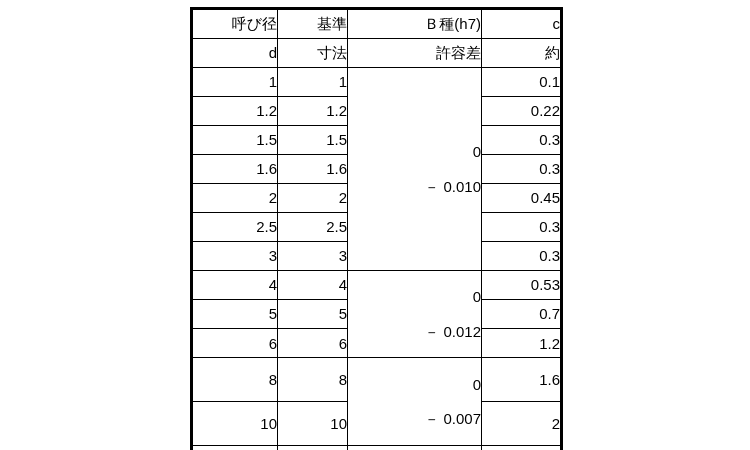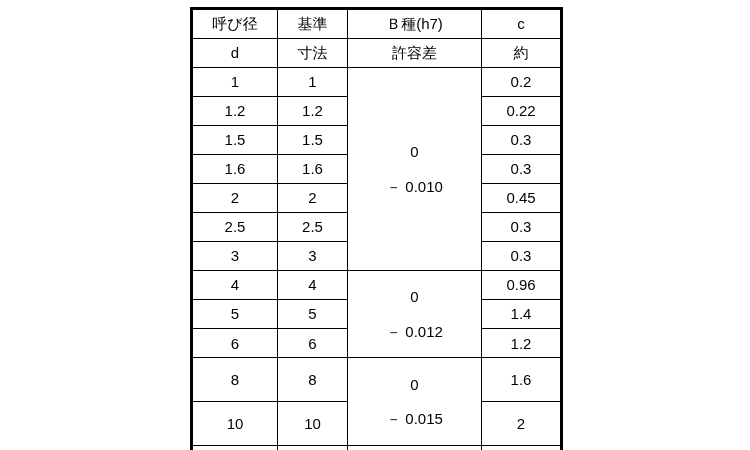--- a/index.html
+++ b/index.html
@@ -33,21 +33,21 @@
   table.spec col.c-d    { width: 86px; }
   table.spec col.c-dim  { width: 70px; }
   table.spec col.c-b    { width: 134px; }
   table.spec col.c-c    { width: 80px; }
 
   table.spec td, table.spec th {
     border: 1px solid #000000;
     font-weight: normal;
     font-size: 15px;
     color: #000000;
-    text-align: center;
+    text-align: right;
     vertical-align: middle;
     padding: 0;
     height: 28px;
     line-height: 1.15;
   }
   
   table.spec {
     border: 3px solid #000000;
   }
   .hdr-top td { height: 30px; }
@@ -91,21 +91,21 @@
           <td class="cell-head">約</td>
         </tr>
 
         <tr>
           <td class="num">1</td>
           <td class="num">1</td>
           <td class="tol" rowspan="7">
             <span class="tol-line">0</span>
             <span class="tol-line">－ 0.010</span>
           </td>
-          <td class="num">0.2</td>
+          <td class="num">0.1</td>
         </tr>
         <tr>
           <td class="num">1.2</td>
           <td class="num">1.2</td>
           <td class="num">0.22</td>
         </tr>
         <tr>
           <td class="num">1.5</td>
           <td class="num">1.5</td>
           <td class="num">0.3</td>
@@ -131,39 +131,39 @@
           <td class="num">0.3</td>
         </tr>
 
         <tr>
           <td class="num">4</td>
           <td class="num">4</td>
           <td class="tol" rowspan="3">
             <span class="tol-line">0</span>
             <span class="tol-line">－ 0.012</span>
           </td>
-          <td class="num">0.96</td>
+          <td class="num">0.53</td>
         </tr>
         <tr>
           <td class="num">5</td>
           <td class="num">5</td>
-          <td class="num">1.4</td>
+          <td class="num">0.7</td>
         </tr>
         <tr>
           <td class="num">6</td>
           <td class="num">6</td>
           <td class="num">1.2</td>
         </tr>
 
         <tr>
           <td class="num">8</td>
           <td class="num">8</td>
           <td class="tol" rowspan="2">
             <span class="tol-line">0</span>
-            <span class="tol-line">－ 0.015</span>
+            <span class="tol-line">－ 0.007</span>
           </td>
           <td class="num">1.6</td>
         </tr>
         <tr>
           <td class="num">10</td>
           <td class="num">10</td>
           <td class="num">2</td>
         </tr>
 
         <tr class="tall">

